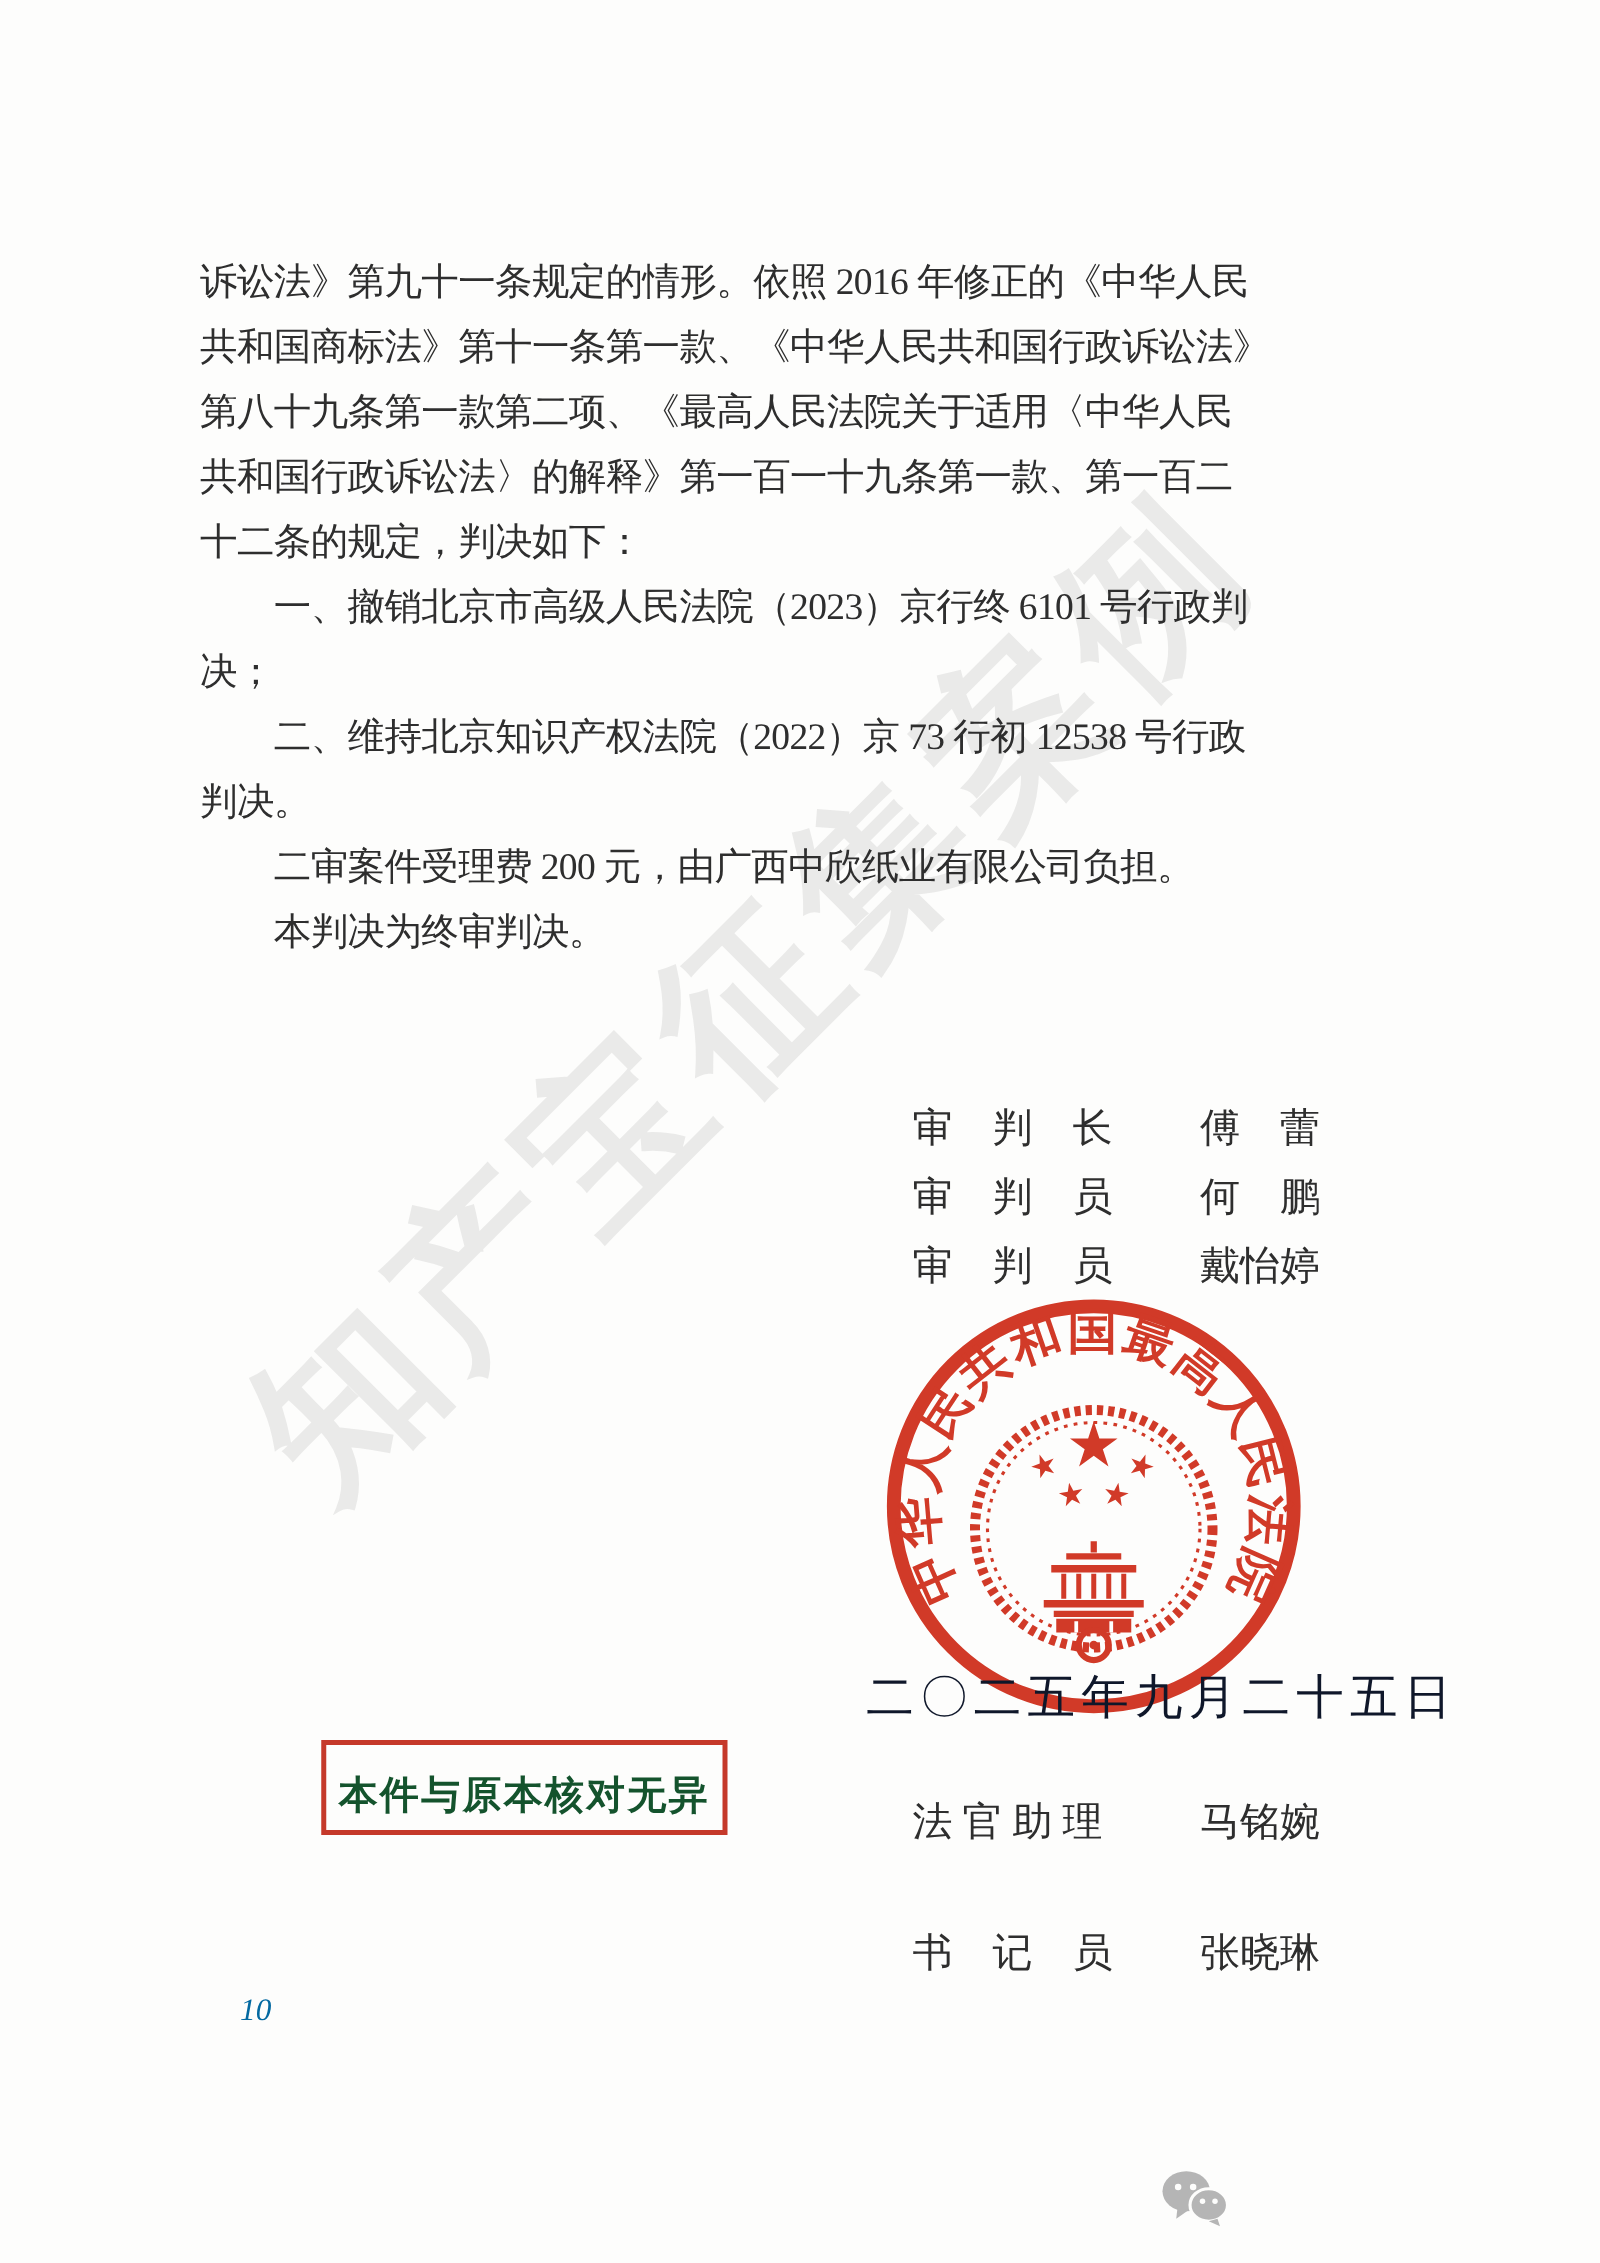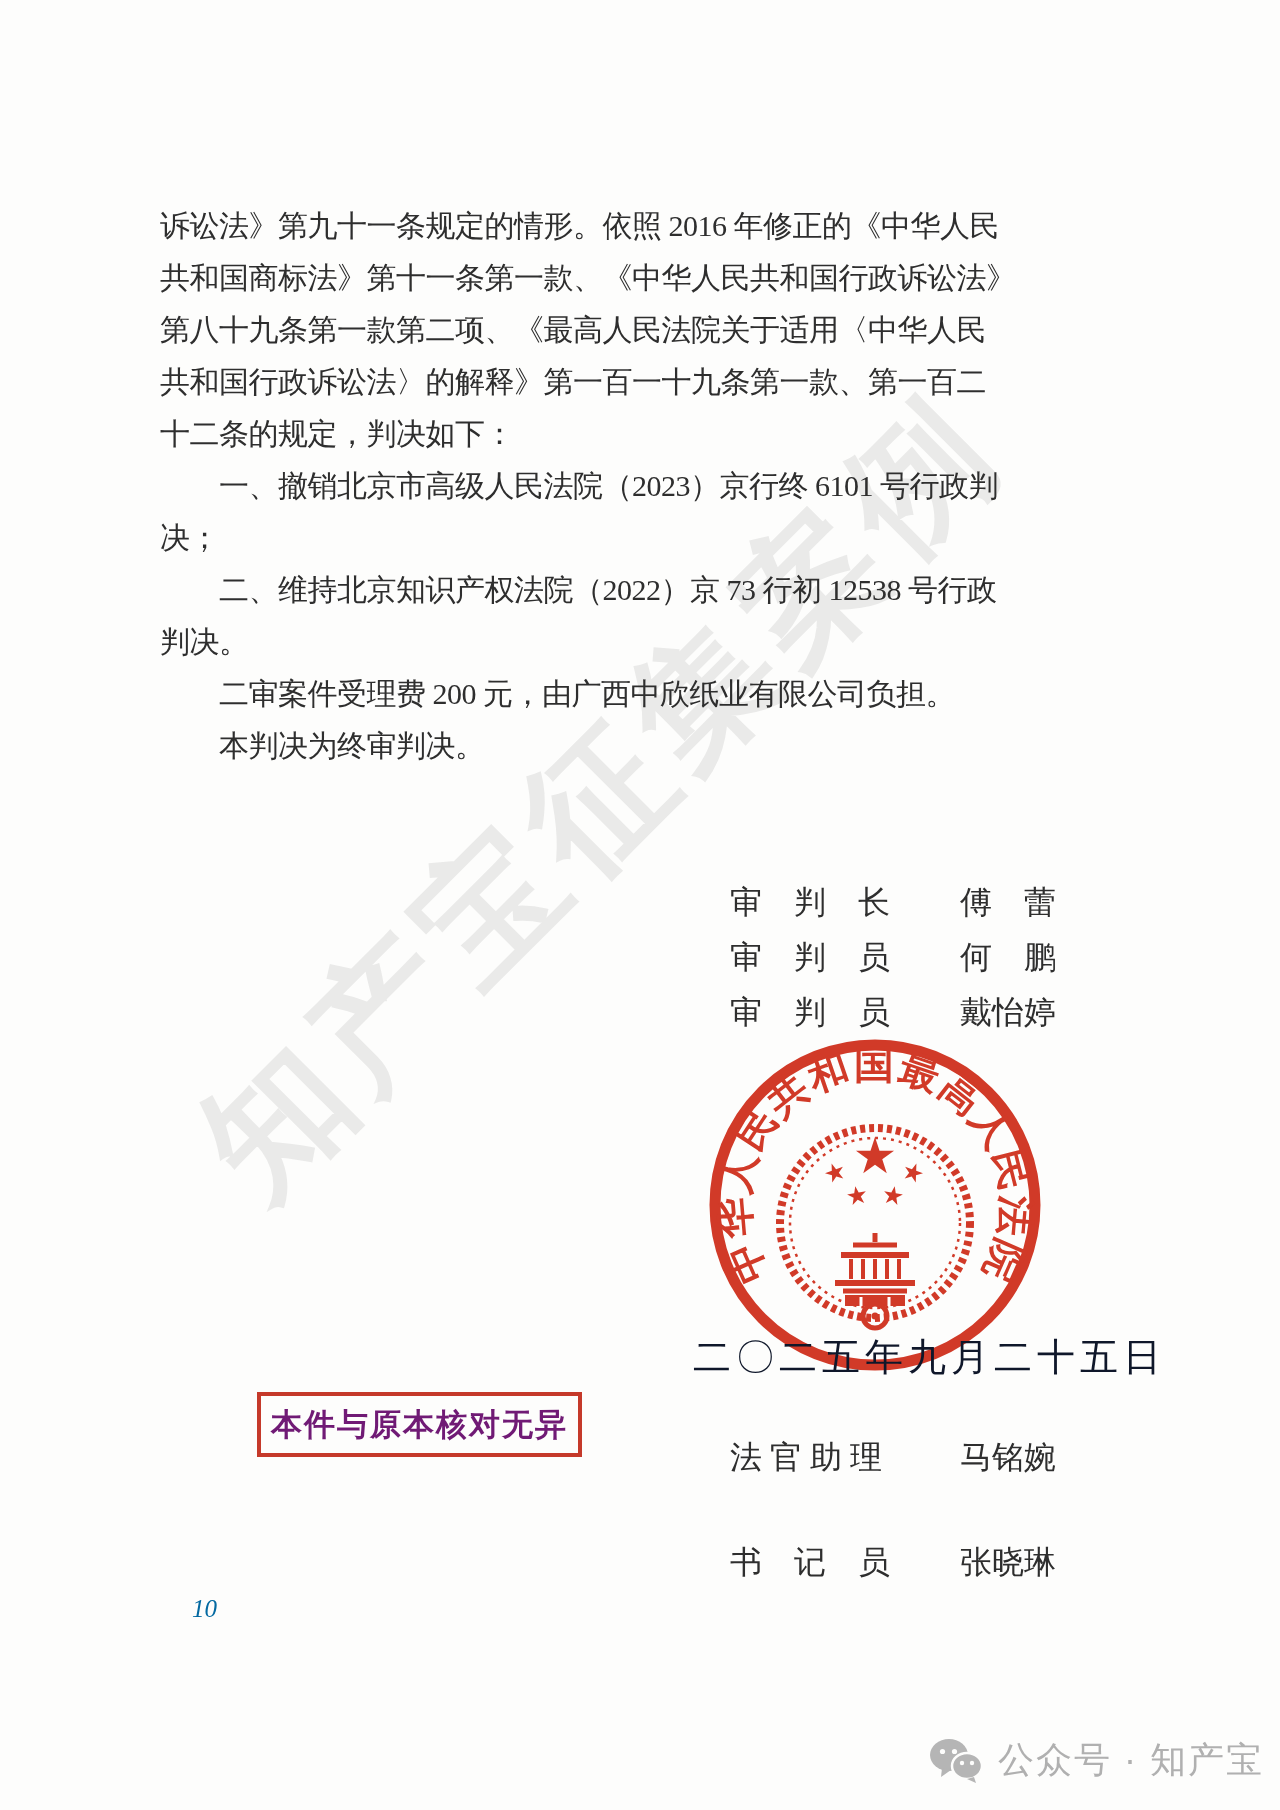--- a/index.html
+++ b/index.html
@@ -36,23 +36,23 @@
   
   .seal { position:absolute; left:705px; top:1035px; width:340px; height:340px; }
   
   .judgment-date {
     position:absolute; left:693px; top:1332px;
     font-size:38px; letter-spacing:5px; white-space:pre; color:#0f172a;
   }
   
   .verify-stamp {
     position:absolute; left:257px; top:1392px;
-    border:4px solid #c5392a; color:#701a75;
+    border:4px solid #c5392a; color:#14532d;
     font-size:31px; font-weight:bold; letter-spacing:2px;
-    padding:8px 10px 7px 10px; white-space:pre;
+    padding:19px 10px 7px 10px; white-space:pre;
     background:rgba(255,255,255,0);
   }
   
   .page-number {
     position:absolute; left:192px; top:1595px;
     font-size:25px; color:#0369a1;font-style:italic;
   }
   
   .footer {
     position:absolute; left:928px; top:1736px;
@@ -162,14 +162,13 @@
   <svg width="56" height="46" viewBox="0 0 56 46">
     <ellipse cx="21" cy="17" rx="19" ry="16" fill="#b5b5b5"></ellipse>
     <path d="M14 30 L13 39 L23 32 Z" fill="#b5b5b5"></path>
     <circle cx="14.5" cy="13.5" r="2.6" fill="#fdfdfc"></circle>
     <circle cx="26.5" cy="13.5" r="2.6" fill="#fdfdfc"></circle>
     <ellipse cx="39" cy="28" rx="15" ry="13" fill="#b5b5b5" stroke="#fdfdfc" stroke-width="2.5"></ellipse>
     <path d="M46 39 L48 45 L39 41 Z" fill="#b5b5b5"></path>
     <circle cx="34" cy="25" r="2.2" fill="#fdfdfc"></circle>
     <circle cx="44" cy="25" r="2.2" fill="#fdfdfc"></circle>
   </svg>
-  <span class="footer-text">公众号 · 知产宝</span>
 </div>
 
 </body></html>

